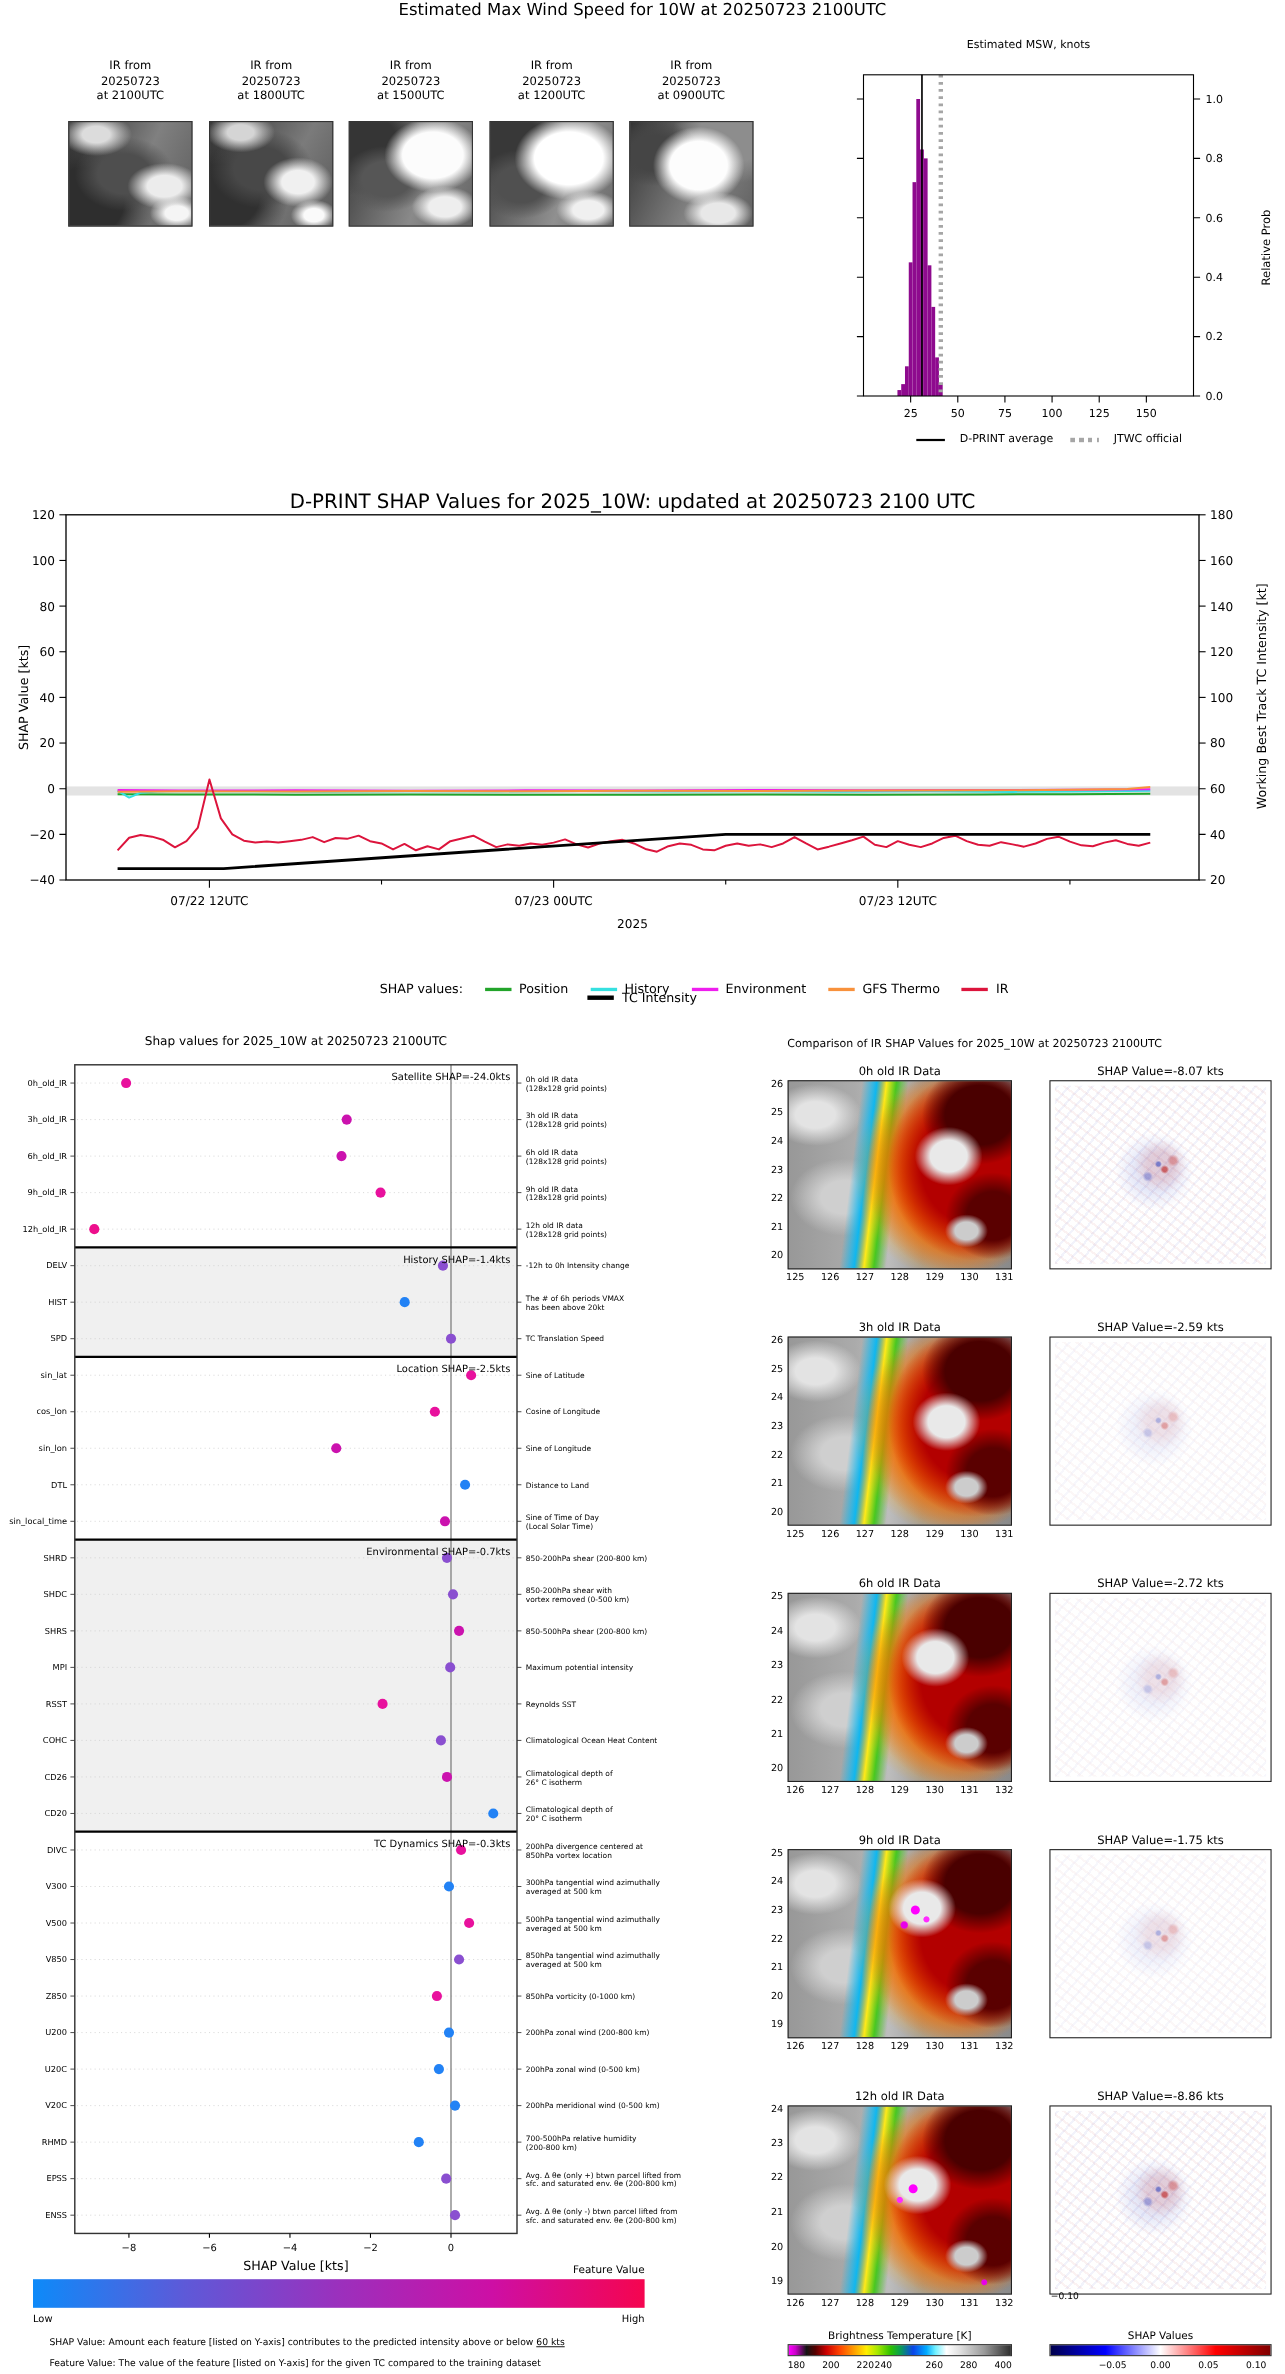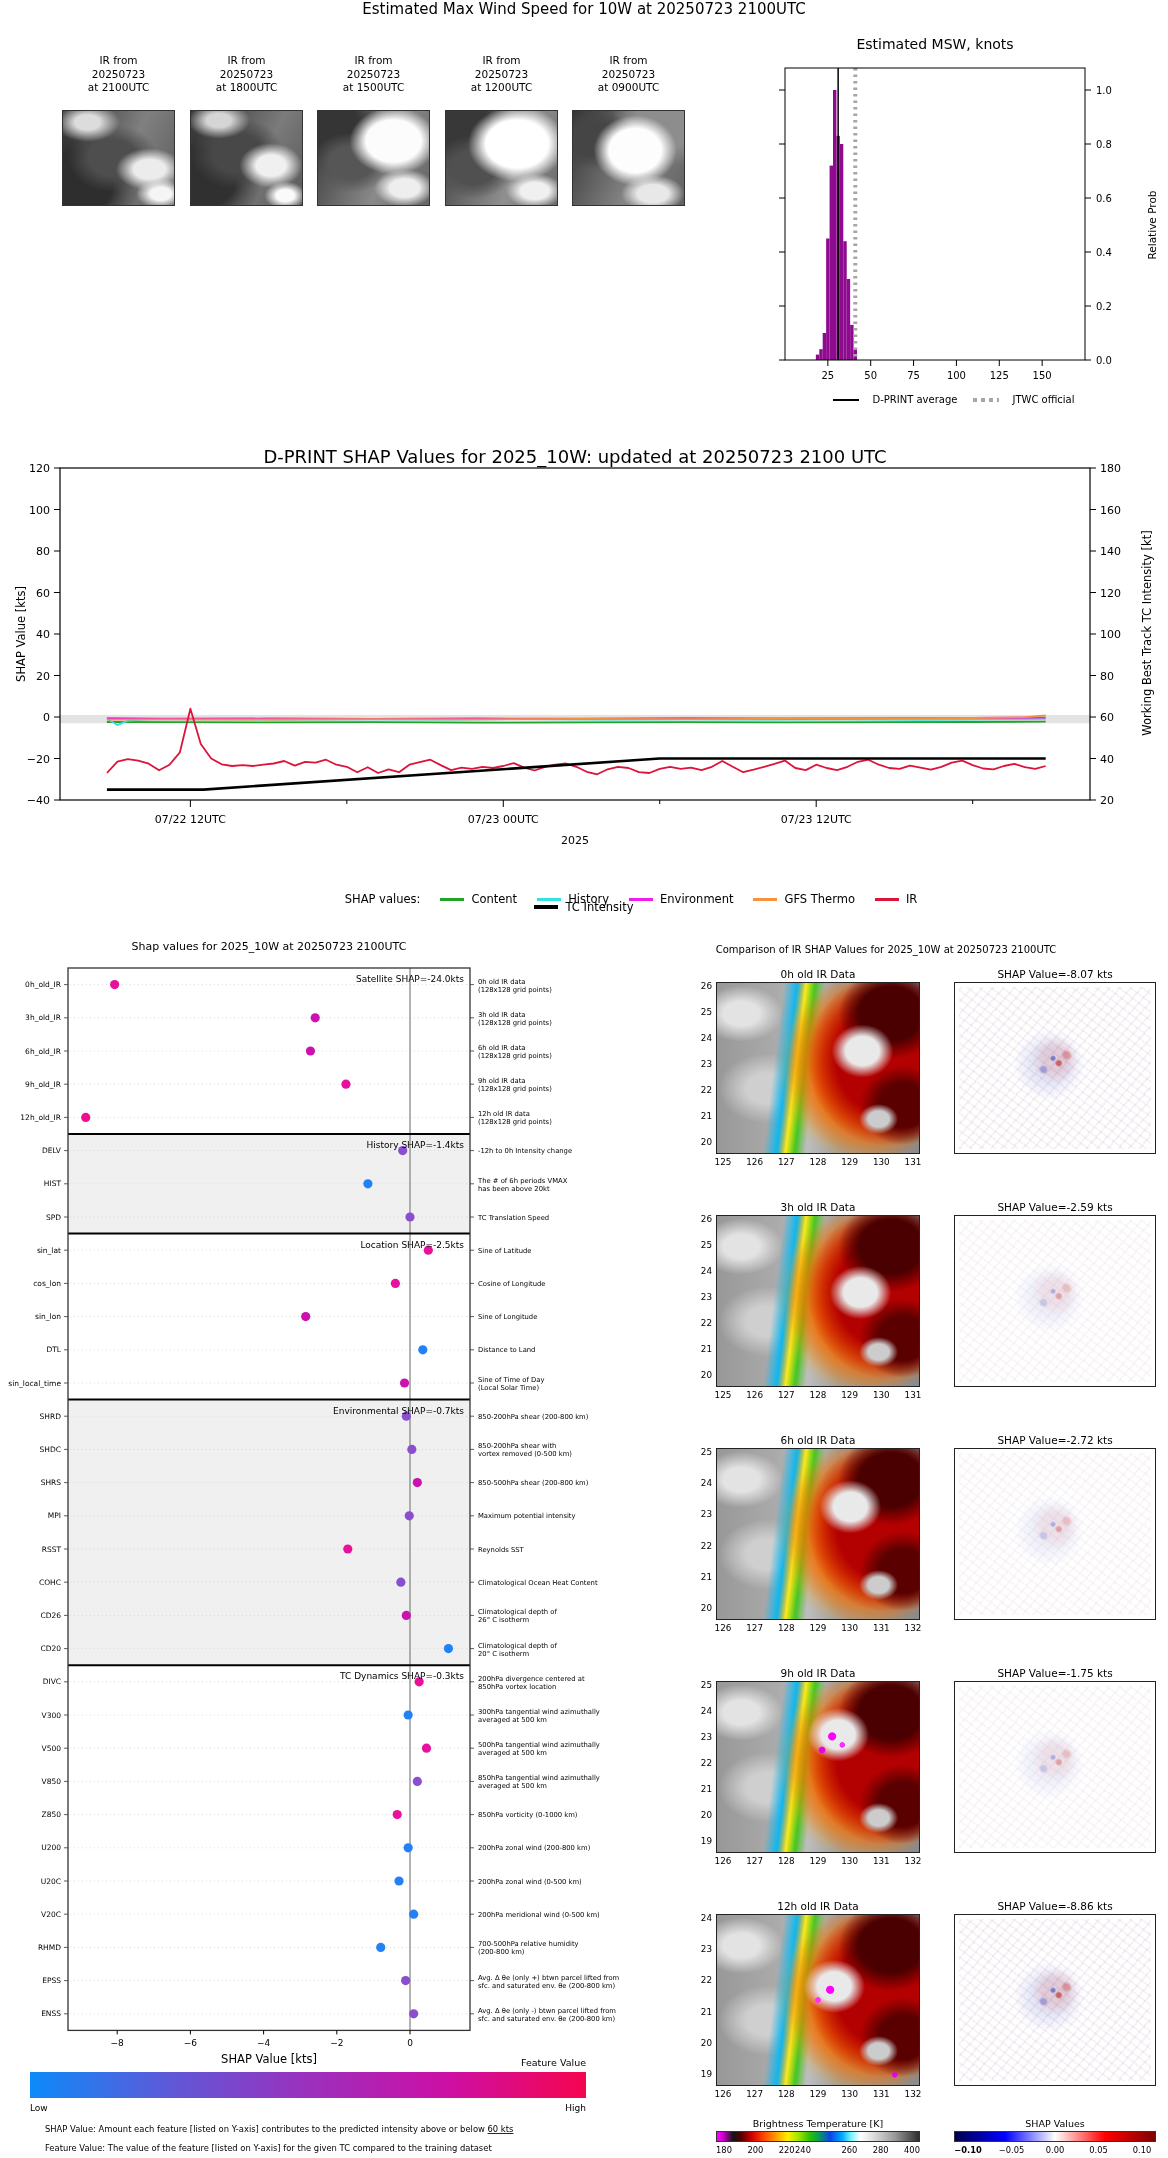--- a/index.html
+++ b/index.html
@@ -94,21 +94,21 @@
 <div class="thumbcap" style="left:572px;top:54px;">IR from
 20250723
 at 0900UTC</div>
 
 <div class="thumb t0" style="left:62px;top:110px;"></div>
 <div class="thumb t1" style="left:190px;top:110px;"></div>
 <div class="thumb t2" style="left:317px;top:110px;"></div>
 <div class="thumb t3" style="left:445px;top:110px;"></div>
 <div class="thumb t4" style="left:572px;top:110px;"></div>
 
-<div class="abs ctr" style="left:785px;top:36px;width:300px;font-size:14px;">Estimated MSW, knots</div>
+<div class="abs ctr" style="left:785px;top:36px;width:300px;font-size:10px;">Estimated MSW, knots</div>
 <svg id="hist-svg" class="abs" style="left:740px;top:28px;" width="428" height="400">
     <rect x="75.85714285714286" y="326.6" width="3.4285714285714164" height="5.399999999999977" fill="#8e0a8e"></rect>
     <rect x="79.28571428571428" y="321.2" width="3.428571428571445" height="10.800000000000011" fill="#8e0a8e"></rect>
     <rect x="82.71428571428572" y="305" width="3.4285714285714164" height="27" fill="#8e0a8e"></rect>
     <rect x="86.14285714285714" y="210.5" width="3.4285714285714306" height="121.5" fill="#8e0a8e"></rect>
     <rect x="89.57142857142857" y="137.6" width="3.4285714285714306" height="194.4" fill="#8e0a8e"></rect>
     <rect x="93" y="62" width="3.4285714285714306" height="270" fill="#8e0a8e"></rect>
     <rect x="96.42857142857143" y="107.9" width="3.4285714285714306" height="224.1" fill="#8e0a8e"></rect>
     <rect x="99.85714285714286" y="116" width="3.4285714285714164" height="216" fill="#8e0a8e"></rect>
     <rect x="103.28571428571428" y="213.2" width="3.428571428571445" height="118.80000000000001" fill="#8e0a8e"></rect>
@@ -217,21 +217,21 @@
     <line x1="659.746835443038" x2="659.746835443038" y1="360" y2="364" stroke="#000"></line>
     <line x1="972.6582278481013" x2="972.6582278481013" y1="360" y2="364" stroke="#000"></line>
     <text x="575" y="404" font-size="11" text-anchor="middle" fill="#000">2025</text>
   </svg>
 <div class="rotl" style="left:14px;top:704px;width:140px;font-size:11.5px;">SHAP Value [kts]</div>
 <div class="rotl" style="left:1140px;top:764px;width:262px;font-size:11.5px;">Working Best Track TC Intensity [kt]</div>
 <div class="legrow" style="top:892px;padding-left:47px;" id="ts-legend-row1">
   <span style="font-weight:normal;">SHAP values:</span>
 <span class="leg">
       <span class="sw" style="background: rgb(34, 164, 42); height: 3px;"></span>
-      <span>Content</span>
+      <span>Position</span>
     </span>
     <span class="leg">
       <span class="sw" style="background: rgb(53, 224, 224); height: 3px;"></span>
       <span>History</span>
     </span>
     <span class="leg">
       <span class="sw" style="background: rgb(238, 29, 238); height: 3px;"></span>
       <span>Environment</span>
     </span>
     <span class="leg">
@@ -596,18 +596,18 @@
     <div class="btbar" style="left: 116px; top: 1201px; width: 204px;"></div>
     <div class="cbtick" style="left: 112px; top: 1215px; width: 24px;">180</div>
     <div class="cbtick" style="left: 143.333px; top: 1215px; width: 24px;">200</div>
     <div class="cbtick" style="left: 174.667px; top: 1215px; width: 24px;">220</div>
     <div class="cbtick" style="left: 191px; top: 1215px; width: 24px;">240</div>
     <div class="cbtick" style="left: 237.333px; top: 1215px; width: 24px;">260</div>
     <div class="cbtick" style="left: 268.667px; top: 1215px; width: 24px;">280</div>
     <div class="cbtick" style="left: 300px; top: 1215px; width: 24px;">400</div>
     <div class="cbtitle" style="left: 354px; top: 1188px; width: 202px;">SHAP Values</div>
     <div class="shbar" style="left: 354px; top: 1201px; width: 202px;"></div>
-    <div class="cbtick" style="left: 352px; top: 1215px; width: 32px; font-weight: bold;">−0.10</div>
+    <div class="cbtick" style="left: 352px; top: 1152px; width: 32px;">−0.10</div>
     <div class="cbtick" style="left: 395.5px; top: 1215px; width: 32px;">−0.05</div>
     <div class="cbtick" style="left: 439px; top: 1215px; width: 32px;">0.00</div>
     <div class="cbtick" style="left: 482.5px; top: 1215px; width: 32px;">0.05</div>
     <div class="cbtick" style="left: 526px; top: 1215px; width: 32px;">0.10</div>
   </div>
 
 </body></html>

